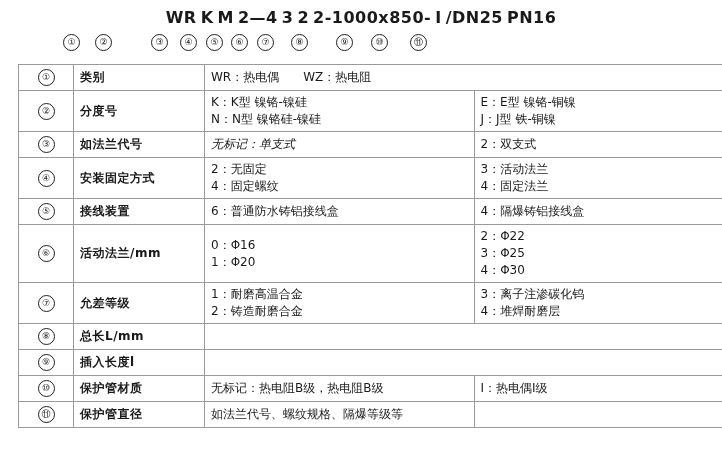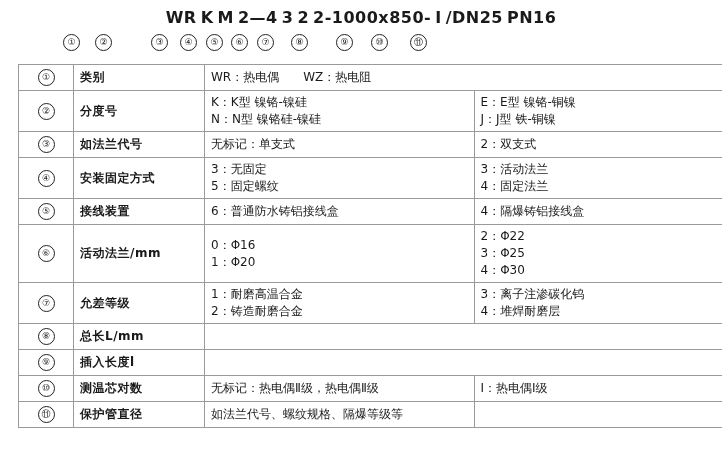--- a/index.html
+++ b/index.html
@@ -152,38 +152,38 @@
           <td class="c-val" style="width: 263px;">
             <div class="lines">
               <div>E：E型 镍铬-铜镍</div>
               <div>J：J型 铁-铜镍</div>
             </div>
           </td>
         </tr>
         <tr>
           <td class="c-num"><span class="num-circle">③</span></td>
           <td class="c-name">如法兰代号</td>
-          <td class="c-val" style="width: 263px;">
+          <td class="c-val" style="width: 263px; font-style: italic;">
             <div class="one-line">
               <div>无标记：单支式</div>
             </div>
           </td>
           <td class="c-val" style="width: 263px;">
             <div class="one-line">
               <div>2：双支式</div>
             </div>
           </td>
         </tr>
         <tr>
           <td class="c-num"><span class="num-circle">④</span></td>
           <td class="c-name">安装固定方式</td>
           <td class="c-val" style="width: 263px;">
             <div class="lines">
-              <div>3：无固定</div>
-              <div>5：固定螺纹</div>
+              <div>2：无固定</div>
+              <div>4：固定螺纹</div>
             </div>
           </td>
           <td class="c-val" style="width: 263px;">
             <div class="lines">
               <div>3：活动法兰</div>
               <div>4：固定法兰</div>
             </div>
           </td>
         </tr>
         <tr>
@@ -246,24 +246,24 @@
           <td class="c-num"><span class="num-circle">⑨</span></td>
           <td class="c-name">插入长度l</td>
           <td class="c-val" colspan="2" style="width: 526px;">
             <div class="one-line">
               <div>&nbsp;</div>
             </div>
           </td>
         </tr>
         <tr>
           <td class="c-num"><span class="num-circle">⑩</span></td>
-          <td class="c-name">测温芯对数</td>
-          <td class="c-val" style="width: 263px;">
-            <div class="one-line">
-              <div>无标记：热电偶Ⅱ级，热电偶Ⅱ级</div>
+          <td class="c-name">保护管材质</td>
+          <td class="c-val" style="width: 263px;">
+            <div class="one-line">
+              <div>无标记：热电阻B级，热电阻B级</div>
             </div>
           </td>
           <td class="c-val" style="width: 145px;">
             <div class="one-line">
               <div>Ⅰ：热电偶Ⅰ级</div>
             </div>
           </td>
           <td class="c-val" style="width: 118px;">
             <div class="one-line">
               <div>A：热电阻A级</div>

